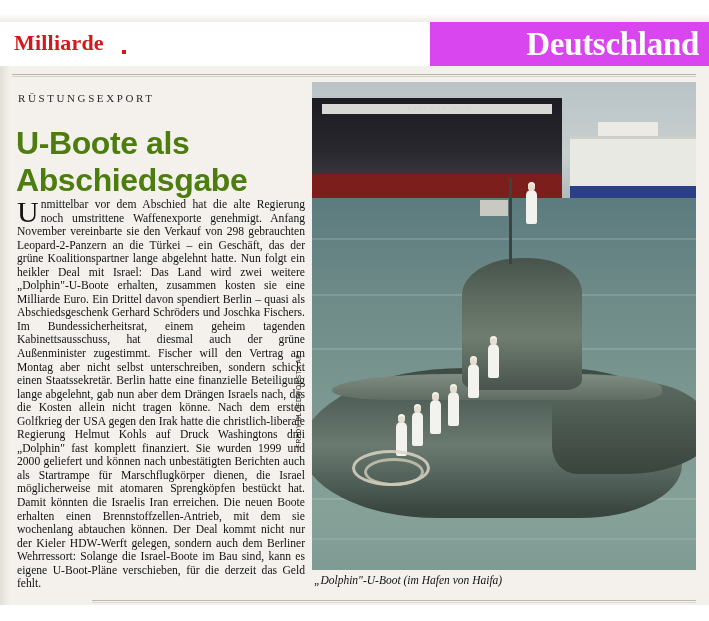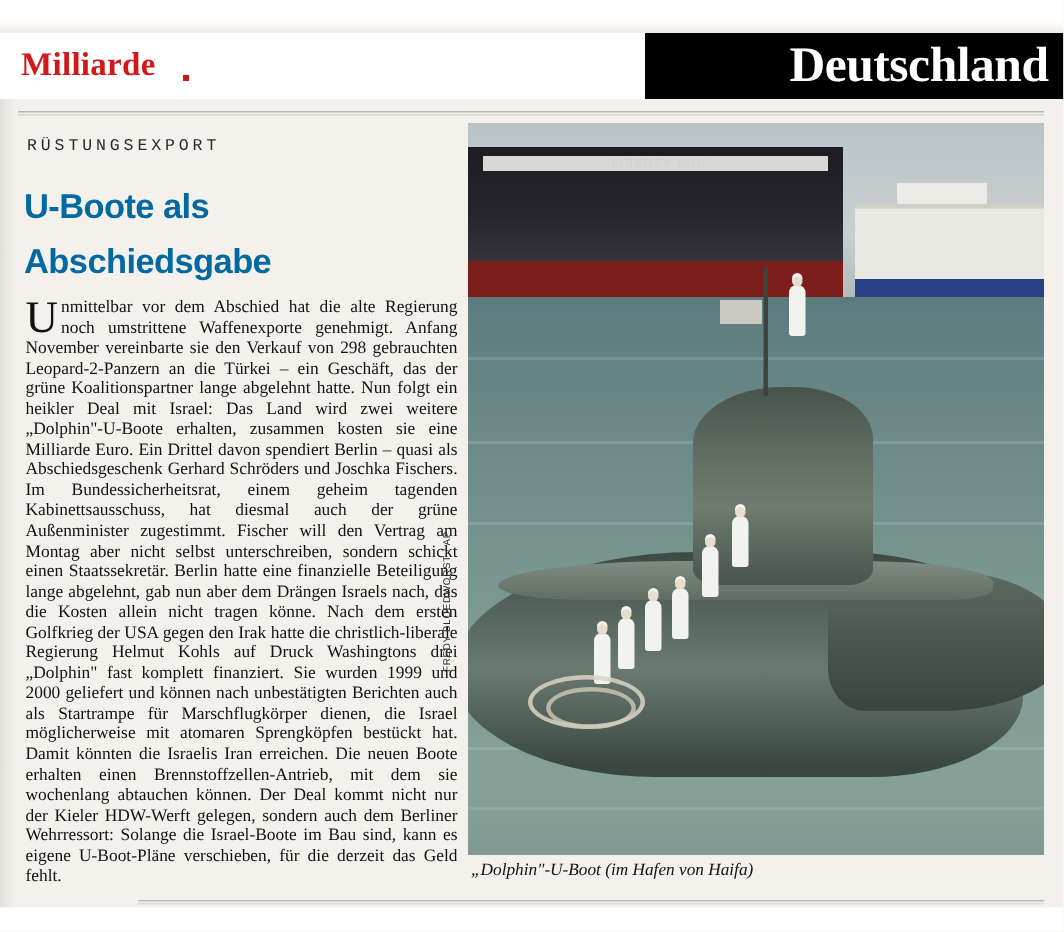--- a/index.html
+++ b/index.html
@@ -39,21 +39,21 @@
   .masthead-left {
     position: absolute;
     left: 0; top: 0;
     width: 430px; height: 44px;
     background: #ffffff;
   }
   .masthead-red {
     position: absolute;
     right: 0; top: 0;
     width: 279px; height: 44px;
-    background: #000000;
+    background: #d946ef;
   }
   .masthead-red-title {
     position: absolute;
     right: 10px;
     top: 1px;
     color: #ffffff;
     font-family: "Liberation Serif", serif;
     font-weight: bold;
     font-size: 33px;
     letter-spacing: -0.3px;
@@ -92,36 +92,36 @@
     width: 684px;
     height: 1px;
     background: #d8d4cc;
   }
 
   
   .kicker {
     position: absolute;
     left: 18px;
     top: 92px;
-    font-family: Liberation Mono, monospace;
+    font-family: Liberation Serif, serif;
     font-size: 11px;
     letter-spacing: 2.6px;
     color: #2a2a2a;
     font-weight: normal;
   }
   .headline {
     position: absolute;
     left: 16px;
     top: 104px;
     width: 290px;
     font-family: "Liberation Sans", sans-serif;
     font-weight: bold;
-    font-size: 23px;
+    font-size: 32px;
     line-height: 37px;
-    color: #0369a1;
+    color: #4d7c0f;
     letter-spacing: -0.4px;
   }
   .body-col {
     position: absolute;
     left: 17px;
     top: 198px;
     width: 288px;
     font-family: "Liberation Serif", serif;
     font-size: 11.6px;
     line-height: 13.55px;

